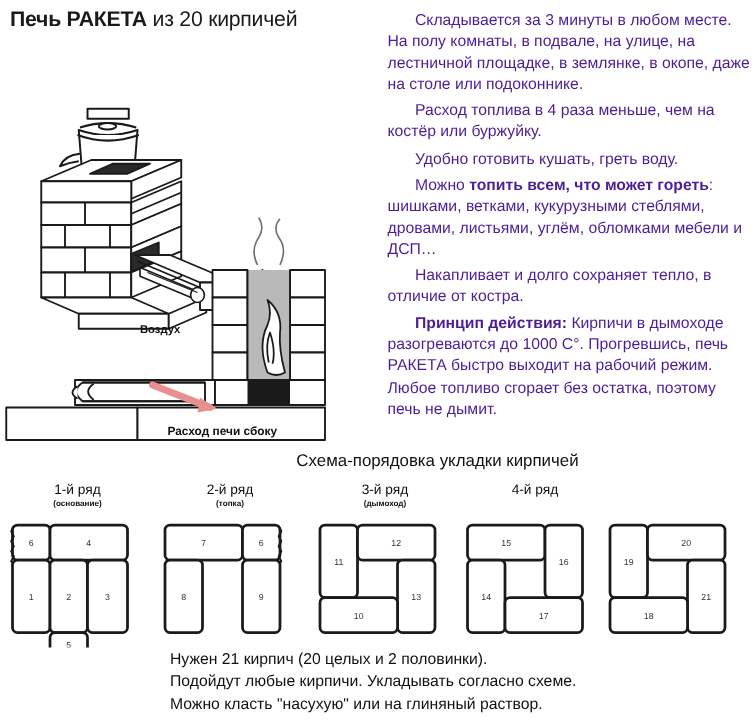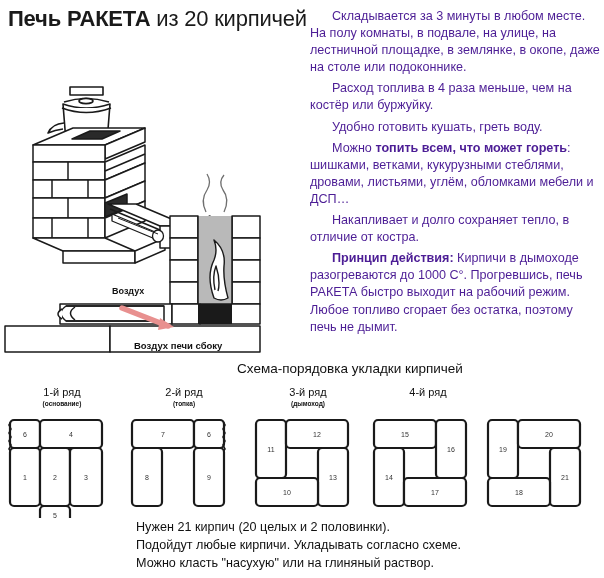--- a/index.html
+++ b/index.html
@@ -15,21 +15,21 @@
     overflow: hidden;
     position: relative;
   }
 
   
   #title {
     position: absolute;
     left: 8px;
     top: 6px;
     width: 290px;
-    font-size: 22px;
+    font-size: 17px;
     font-weight: bold;
     letter-spacing: -0.2px;
     white-space: nowrap;
   }
   #title .thin { font-weight: normal; }
 
   
   #illustration {
     position: absolute;
     left: 0;
@@ -39,21 +39,20 @@
   }
   #illustration svg { display: block; }
 
   #air-label {
     position: absolute;
     left: 112px;
     top: 258px;
     font-size: 9px;
     font-weight: bold;
     color: #111;
-    margin-top: 28px;
   }
   #section-caption {
     position: absolute;
     left: 134px;
     top: 340px;
     font-size: 9.5px;
     font-weight: bold;
     color: #111;
   }
 
@@ -233,21 +232,21 @@
       <path d="M110,288 h150 v26 h-150 z"></path>
     </g>
 
     <g>
       <path d="M122,270 L168,288" stroke="#e8908f" stroke-width="5.5" stroke-linecap="round"></path>
       <path d="M160,280 l14,9 l-16,3 z" fill="#e8908f" stroke="none"></path>
     </g>
   </svg>
 </div>
 <div id="air-label">Воздух</div>
-<div id="section-caption">Воздух печи сбоку</div>
+<div id="section-caption">Расход печи сбоку</div>
 
 <div id="right-col">
     <p><span>Складывается за 3 минуты в любом месте. На полу комнаты, в подвале, на улице, на лестничной площадке, в землянке, в окопе, даже на столе или подоконнике.</span></p>
     <p><span>Расход топлива в 4 раза меньше, чем на костёр или буржуйку.</span></p>
     <p><span>Удобно готовить кушать, греть воду.</span></p>
     <p><span>Можно </span><b>топить всем, что может гореть</b><span>: шишками, ветками, кукурузными стеблями, дровами, листьями, углём, обломками мебели и ДСП…</span></p>
     <p><span>Накапливает и долго сохраняет тепло, в отличие от костра.</span></p>
     <p><b>Принцип действия:</b><span> Кирпичи в дымоходе разогреваются до 1000 С°. Прогревшись, печь РАКЕТА быстро выходит на рабочий режим. Любое топливо сгорает без остатка, поэтому печь не дымит.</span></p>
   </div>
 

